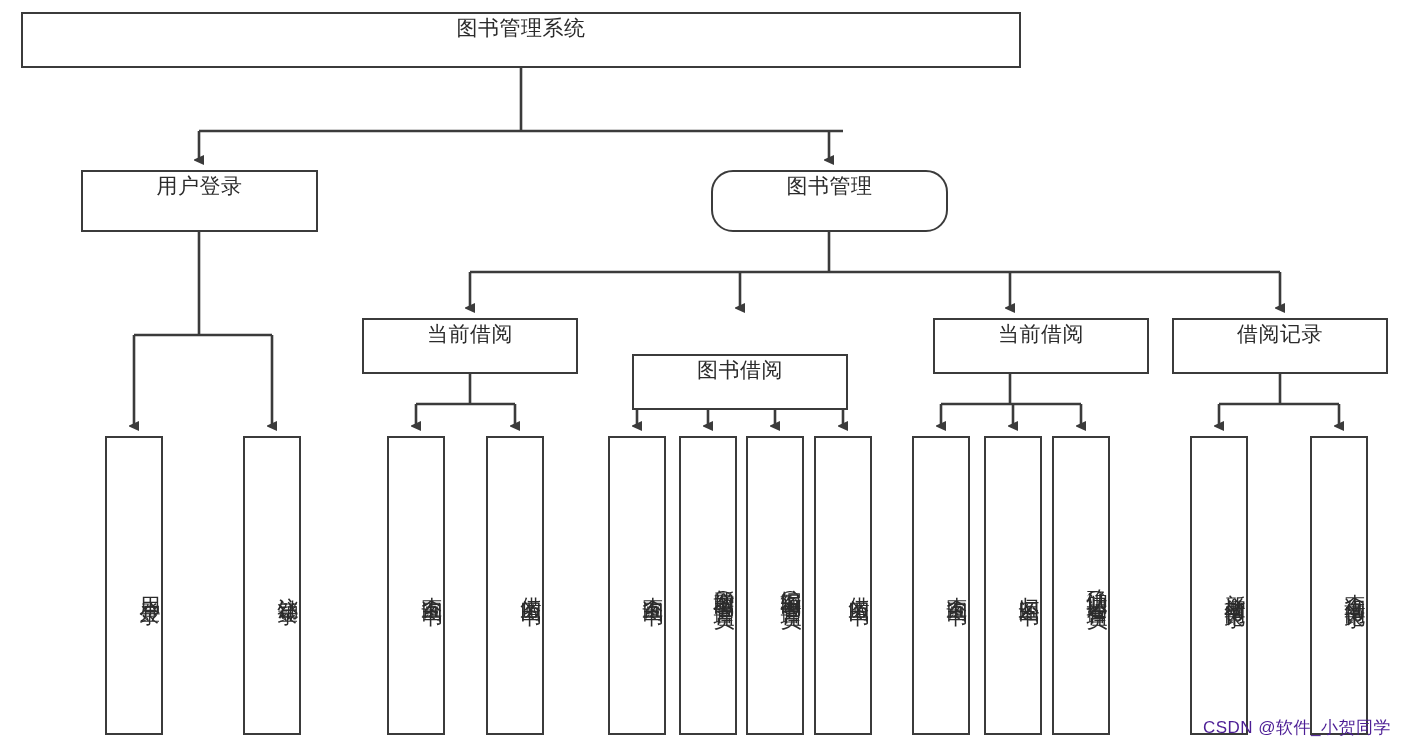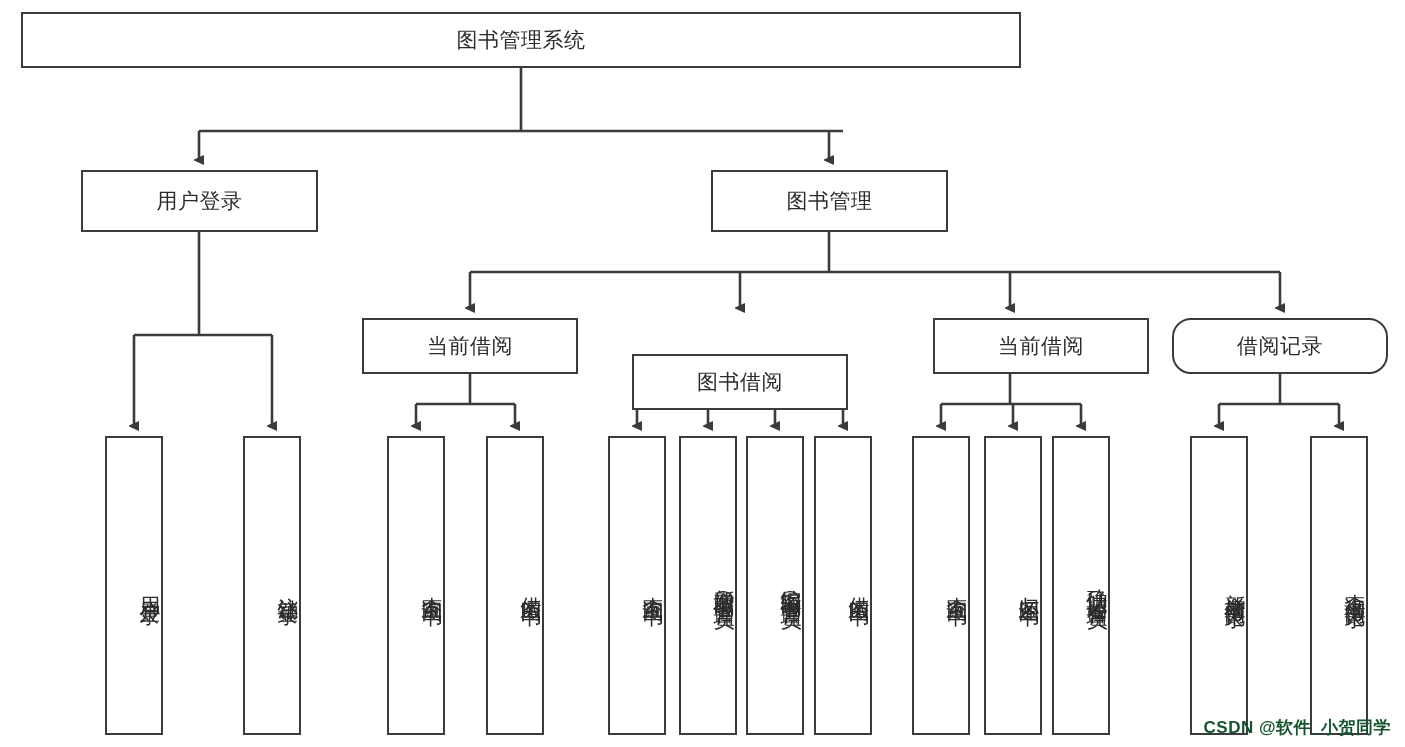--- a/index.html
+++ b/index.html
@@ -25,21 +25,21 @@
     top: 0;
     width: 1405px;
     height: 747px;
   }
   .node {
     position: absolute;
     box-sizing: border-box;
     background: #ffffff;
     border: 2px solid #3b3b3b;
     display: flex;
-    align-items: center;
+    align-items: flex-start;
     justify-content: center;
     color: #2b2b2b;
     z-index: 2;
   }
   .node-h {
     font-size: 21px;
     letter-spacing: 0.5px;
     white-space: nowrap;
   }
   .node-v {
@@ -57,25 +57,24 @@
   .node-v > span {
     display: block;
     writing-mode: vertical-rl;
     text-orientation: upright;
   }
   #watermark {
     position: absolute;
     right: 14px;
     bottom: 8px;
     font-size: 17px;
-    color: #14532d;
+    color: #4c1d95;
     z-index: 5;
     white-space: nowrap;
     letter-spacing: 0.5px;
-    font-weight: bold;
   }
 </style>
 </head>
 <body>
 
 <div id="diagram-root">
 
   <svg id="connectors" viewBox="0 0 1405 747" xmlns="http://www.w3.org/2000/svg">
     <defs>
       <marker id="arrow" markerWidth="10" markerHeight="10" refX="5" refY="5" orient="auto" markerUnits="userSpaceOnUse">
@@ -126,34 +125,34 @@
     </g>
   </svg>
 
   <div class="node node-h" style="left:21px; top:12px; width:1000px; height:56px;">
     <span>图书管理系统</span>
   </div>
 
   <div class="node node-h" style="left:81px; top:170px; width:237px; height:62px;">
     <span>用户登录</span>
   </div>
-  <div class="node node-h" style="left:711px; top:170px; width:237px; height:62px;">
+  <div class="node node-h" style="left:711px; top:170px; width:237px; height:62px;border-radius:22px;">
     <span>图书管理</span>
   </div>
 
   <div class="node node-h" style="left:362px; top:318px; width:216px; height:56px;">
     <span>当前借阅</span>
   </div>
   <div class="node node-h" style="left:632px; top:318px; width:216px; height:56px;margin-top:36px;">
     <span>图书借阅</span>
   </div>
   <div class="node node-h" style="left:902px; top:318px; width:216px; height:56px;margin-left:31px;">
     <span>当前借阅</span>
   </div>
-  <div class="node node-h" style="left:1172px; top:318px; width:216px; height:56px;border-radius:19px;">
+  <div class="node node-h" style="left:1172px; top:318px; width:216px; height:56px;">
     <span>借阅记录</span>
   </div>
 
   <div class="node node-v" style="left:105px; top:436px; width:58px; height:299px;">
     <span>用户登录</span>
   </div>
   <div class="node node-v" style="left:243px; top:436px; width:58px; height:299px;">
     <span>注销登录</span>
   </div>
   <div class="node node-v" style="left:387px; top:436px; width:58px; height:299px;">

